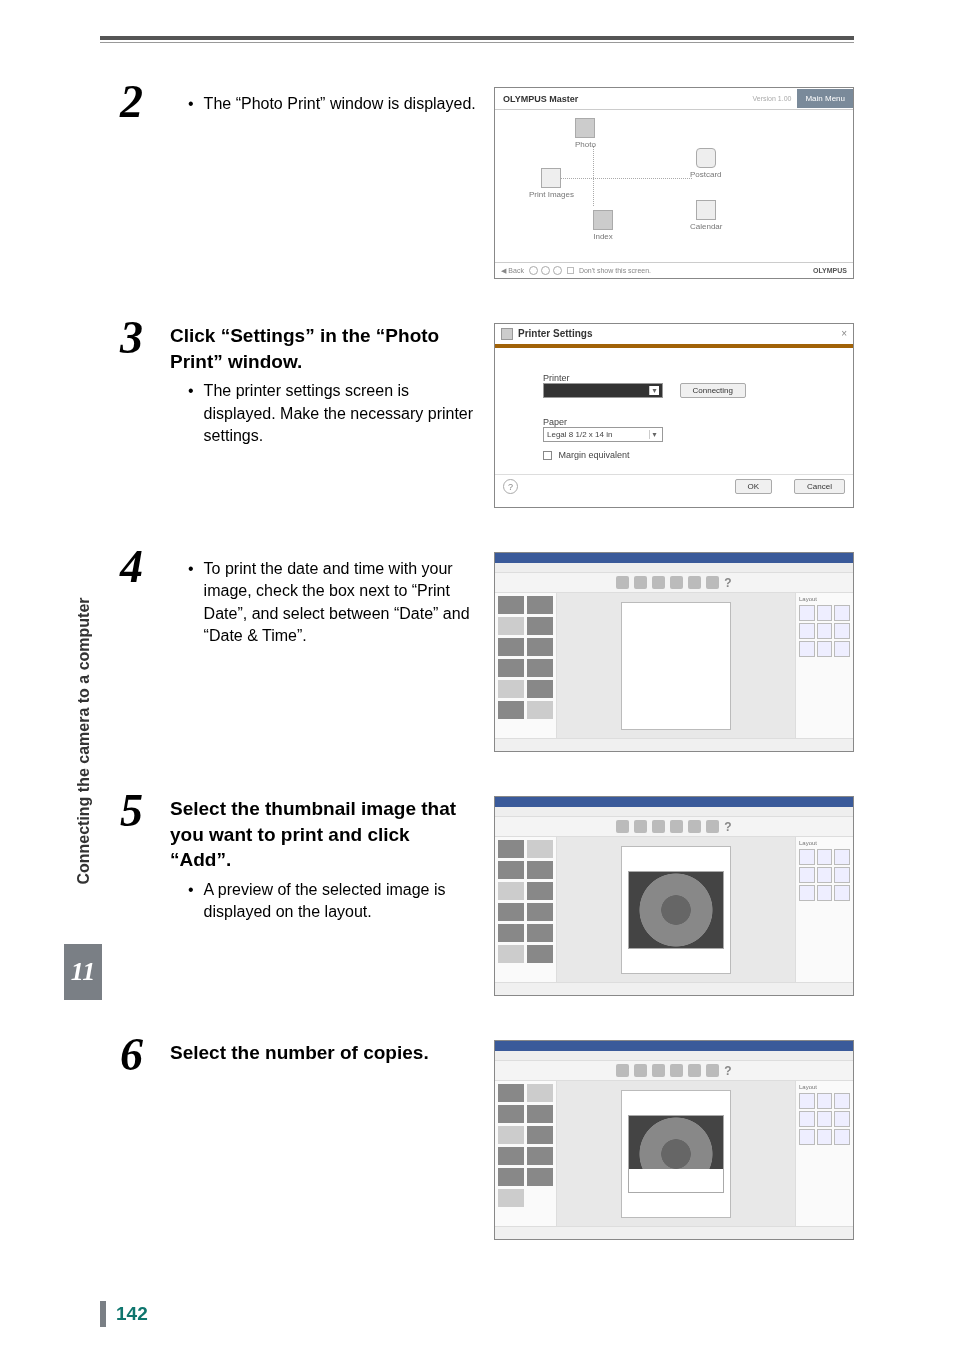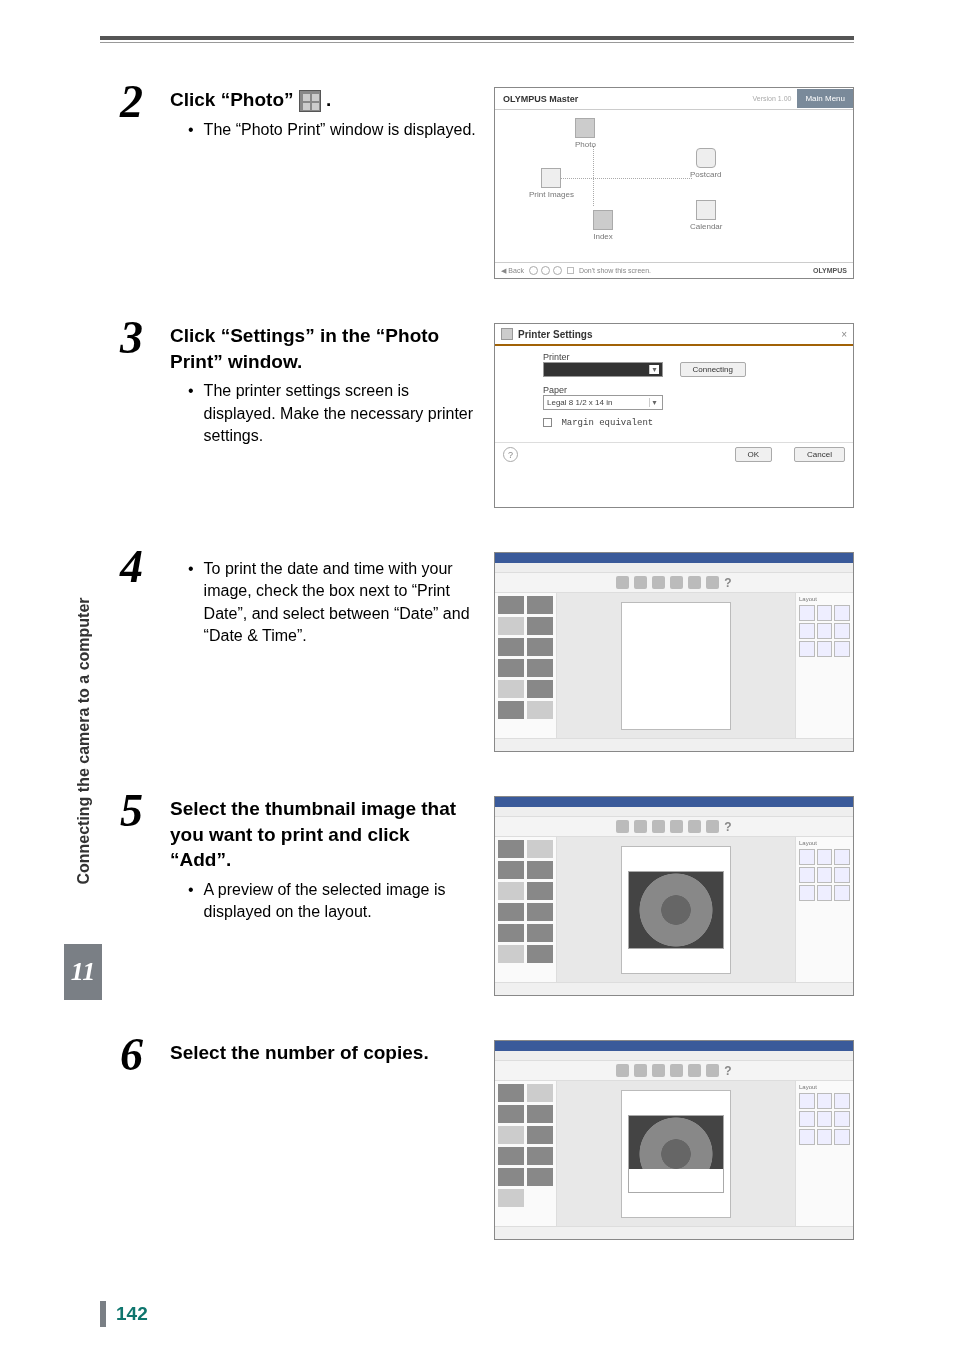--- a/index.html
+++ b/index.html
@@ -171,43 +171,43 @@
 
   
   .fig2 {
     height: 170px;
     background: #fff;
     border: 1px solid #888;
     padding: 0;
   }
   .fig2-title {
     display: flex;
-    align-items: center;
     gap: 5px;
     padding: 4px 6px;
     font-size: 10px;
     font-weight: bold;
     color: #333;
-    border-bottom: 2px solid #a16207;
+    border-bottom: 4px solid #a16207;
   }
   .fig2-title .printer-icon {
     width: 12px; height: 12px; background: #ccc; border: 1px solid #999;
   }
   .fig2-title .close {
     margin-left: auto;
     color: #888;
     font-weight: normal;
   }
   .fig2-body {
     padding: 6px 16px 6px 48px;
     font-size: 9px;
     color: #444;
   }
   .fig2-row {
     margin-bottom: 8px;
+    margin-top: 19px;
   }
   .fig2-select {
     border: 1px solid #999;
     height: 15px;
     width: 120px;
     display: inline-flex;
     align-items: center;
     justify-content: space-between;
     padding: 0 3px;
     background: #fff;
@@ -423,25 +423,20 @@
   <div class="side-tab-label">Connecting the camera to a computer</div>
   <div class="side-tab-num-box">11</div>
 </div>
 
 <div class="content">
 
   <div class="step">
     <div class="step-num">2</div>
     <div class="step-body">
       <div class="step-text">
-        <div class="step-title">
-          <span>Click “Photo” </span>
-          <span class="icon-box"></span>
-          <span>.</span>
-        </div>
         <div class="bullet">
           <span class="bullet-dot">•</span>
           <span>The “Photo Print” window is displayed.</span>
         </div>
       </div>
 
       <div class="step-figure fig1">
         <div class="fig1-top">
           <span style="font-weight:bold;color:#333;">OLYMPUS Master</span>
           <span style="display:flex;align-items:center;gap:6px;">
@@ -516,21 +511,21 @@
             </span>
             <span class="fig2-btn">Connecting</span>
           </div>
           <div class="fig2-row">
             <div>Paper</div>
             <span class="fig2-select">
               <span>Legal 8 1/2 x 14 in</span>
                 <span class="arrow">▾</span>
             </span>
           </div>
-          <div class="fig2-row" style="margin-top:6px;font-family:Liberation Mono, monospace;">
+          <div class="fig2-row" style="margin-top:6px;">
             <span class="fig2-check"></span>
             <span>Margin equivalent</span>
           </div>
         </div>
         <div class="fig2-footer">
           <span class="help">?</span>
           <span class="spacer"></span>
           <span class="fig2-btn">OK</span>
           <span class="fig2-btn">Cancel</span>
         </div>

